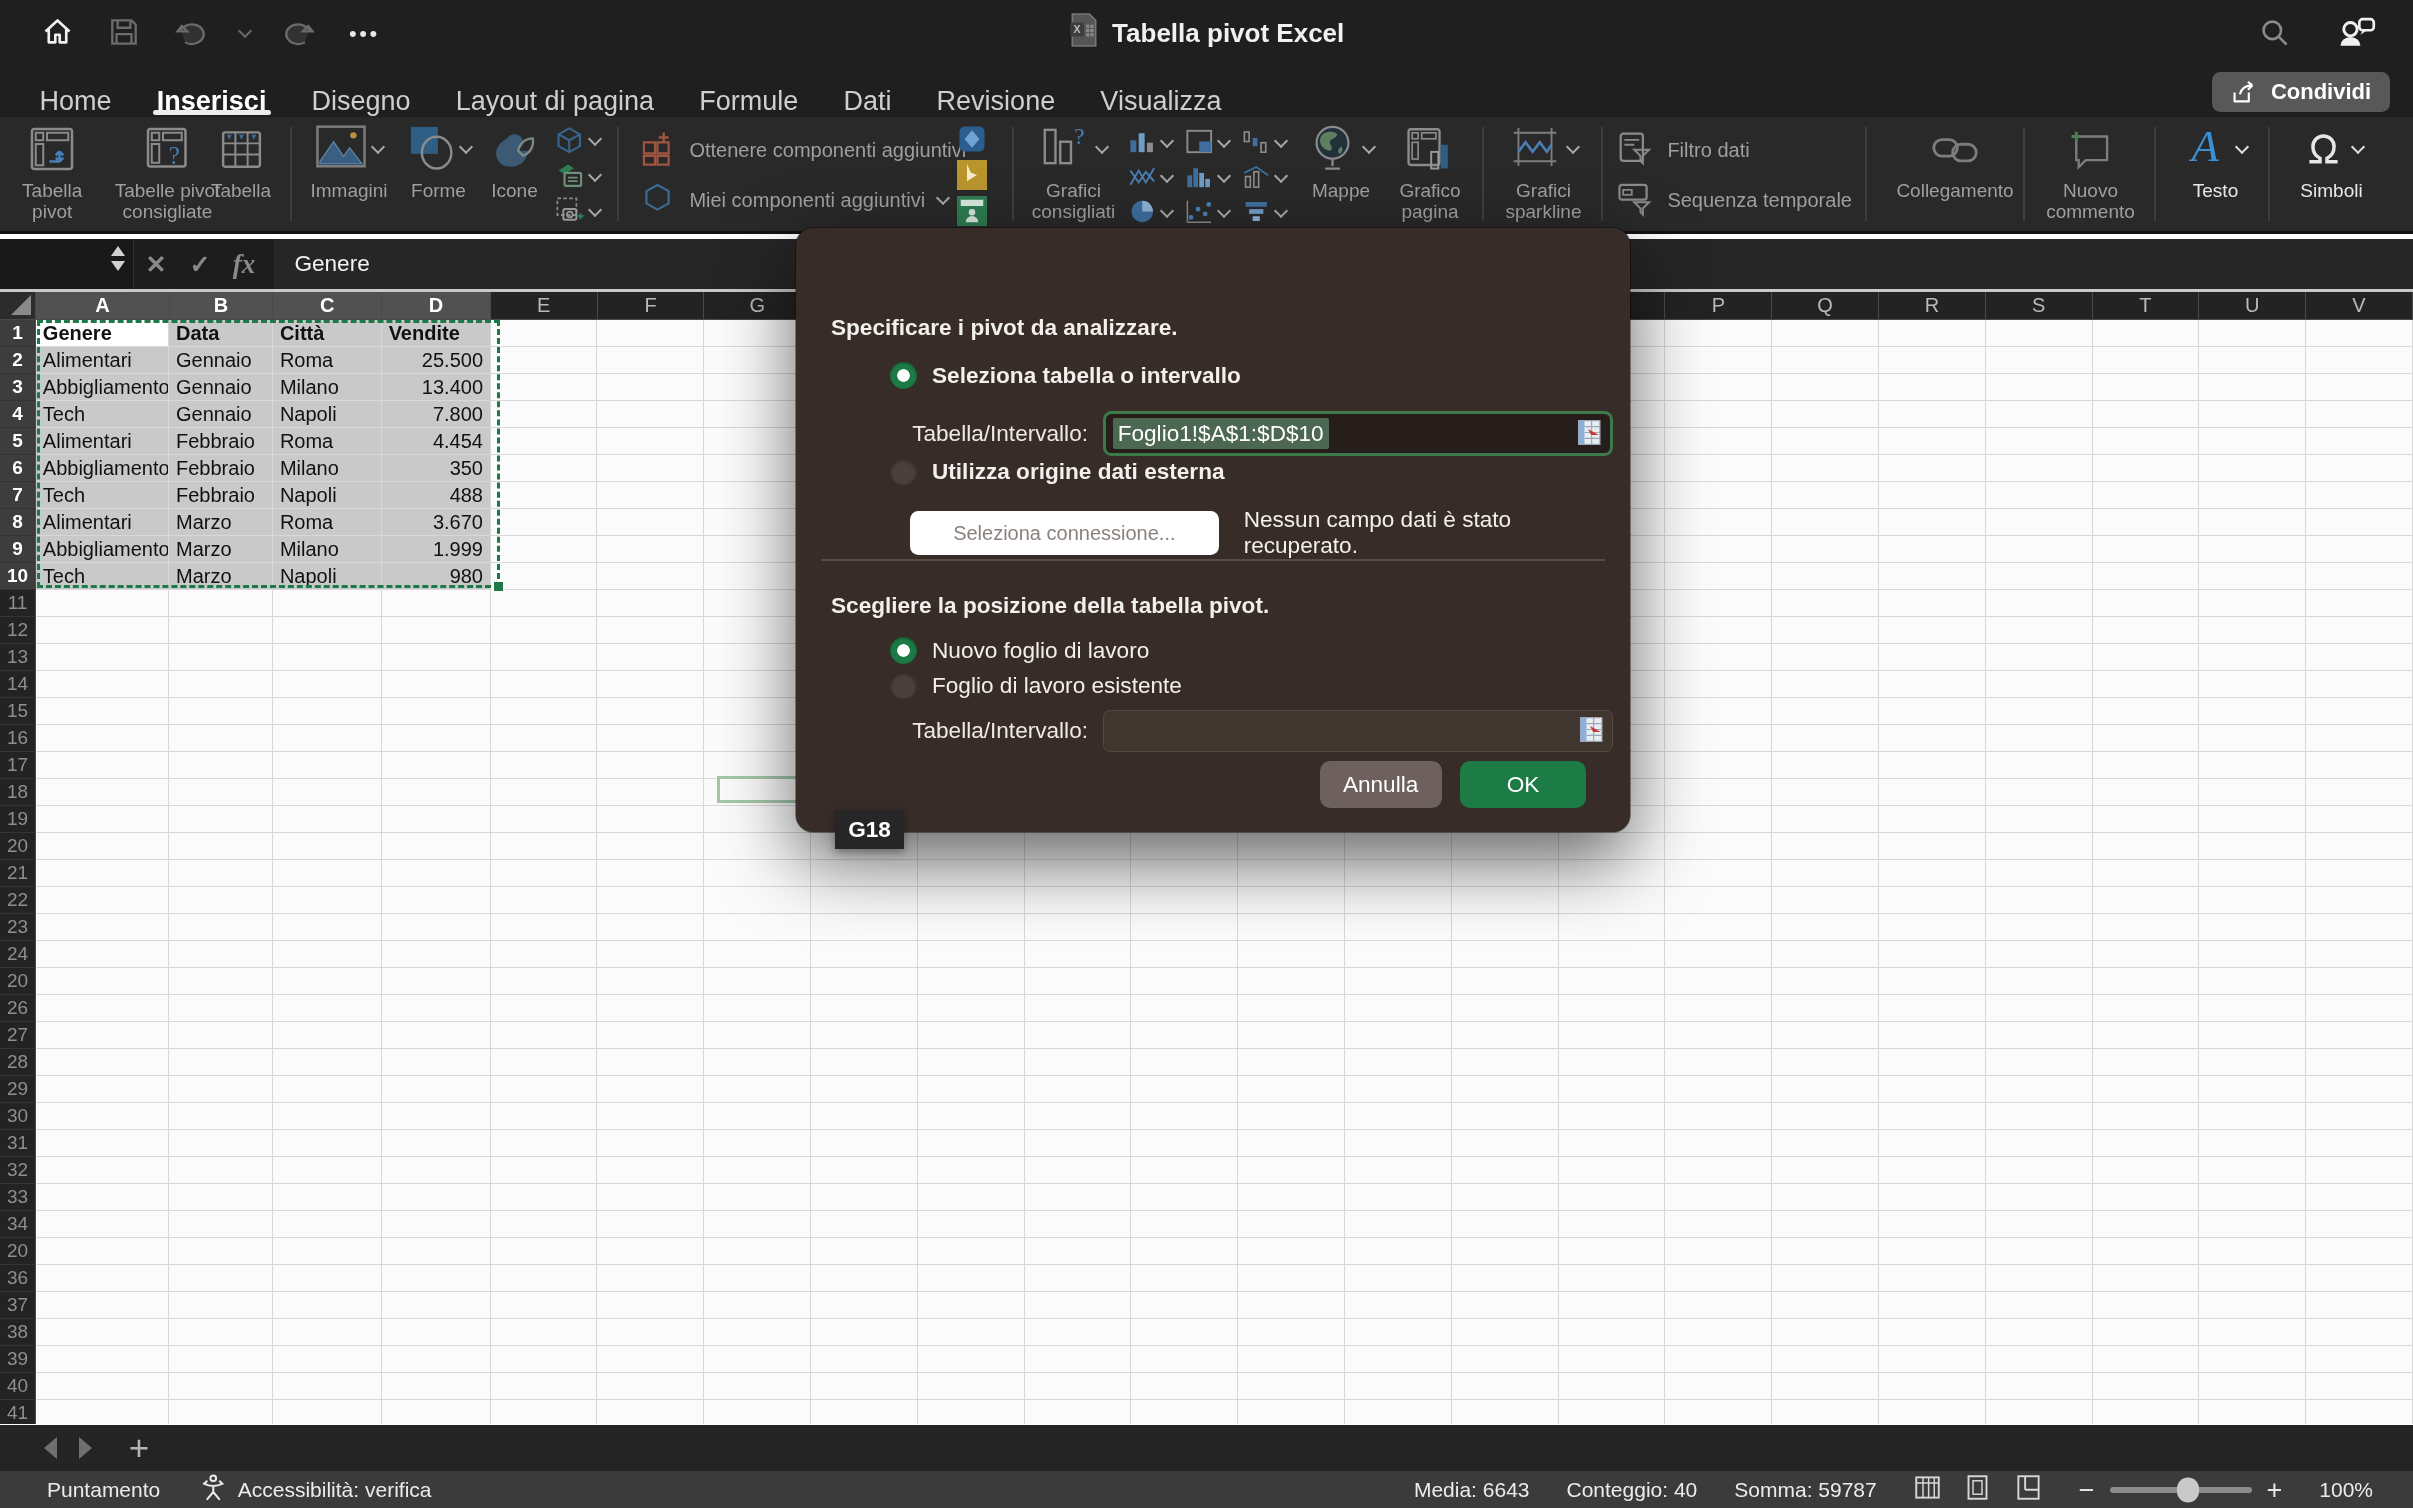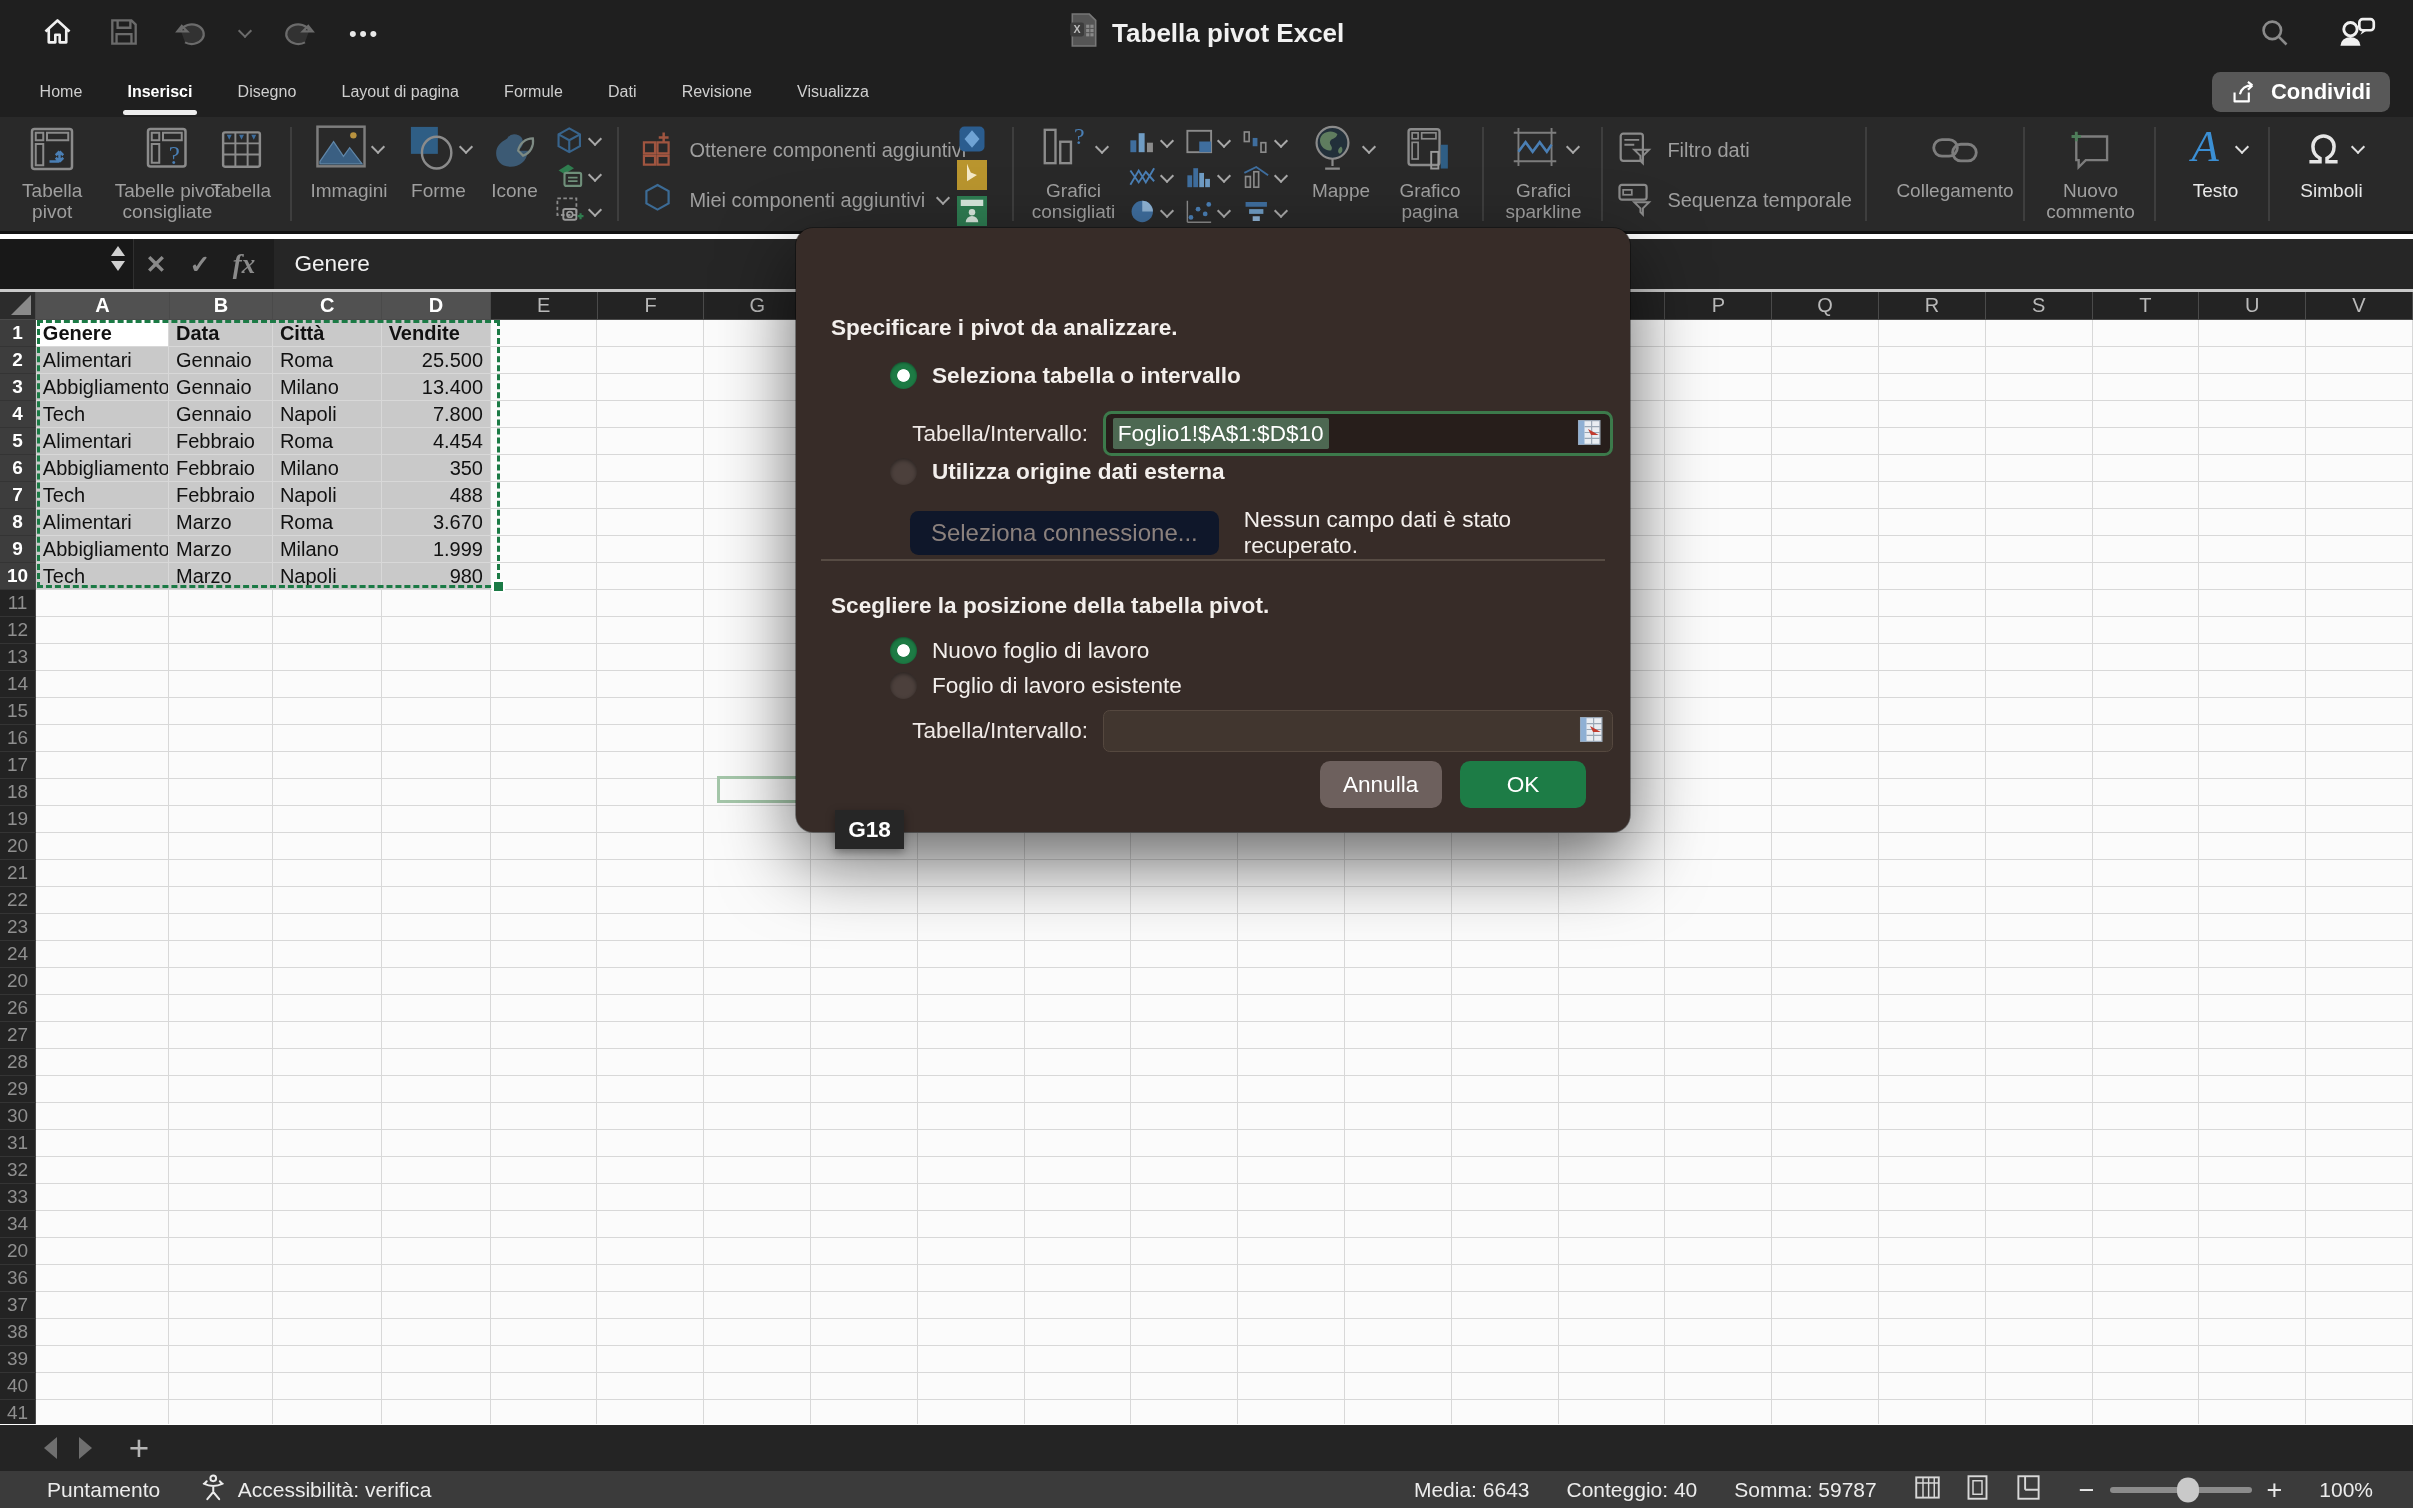--- a/index.html
+++ b/index.html
@@ -9,21 +9,21 @@
   
   .titlebar{position:absolute;top:0;left:0;width:2413px;height:67px;background:#1f1f1f;z-index:10}
   .tb-left{position:absolute;left:40px;top:0;height:67px;display:flex;align-items:center;gap:32px}
   .tb-title{position:absolute;left:0;width:2413px;top:0;height:67px;display:flex;align-items:center;justify-content:center;gap:13.4px;pointer-events:none}
   .tb-title span{font-size:26px;font-weight:700;color:#f1f1f1}
   .tb-right{position:absolute;right:37px;top:0;height:67px;display:flex;align-items:center;gap:44px}
 
   
   .tabsrow{position:absolute;top:67px;left:0;width:2413px;height:50px;background:#1f1f1f;z-index:10}
   .tabs{position:absolute;left:17px;top:0;height:50px;display:flex;align-items:center}
-  .rtab{position:relative;height:50px;display:flex;align-items:center;padding:0 22.6px;font-size:16px;color:#cfcfcf;cursor:default}
+  .rtab{position:relative;height:50px;display:flex;align-items:flex-end;padding:0 22.6px;font-size:27px;color:#cfcfcf;cursor:default}
   .rtab.active{color:#ffffff;font-weight:700}
   .rtab.active::after{content:"";position:absolute;left:18.4px;right:18.4px;bottom:1.7px;height:5px;border-radius:2.5px;background:#ededed}
   .sharebtn{position:absolute;right:23.5px;top:5px;height:40px;background:#585858;border-radius:8.4px;display:flex;align-items:center;gap:11.7px;padding:0 18.4px;color:#fff;font-size:22px;font-weight:700}
 
   
   .ribbon{position:absolute;top:117px;left:0;width:2413px;height:117px;background:#292929;border-bottom:3.4px solid #121212;z-index:10}
   .rbig{position:absolute;top:5px;display:flex;flex-direction:column;align-items:center;gap:4.2px;color:#9f9f9f;font-size:19px;line-height:1.12;text-align:center}
   .rbig .ic{height:54px;display:flex;align-items:center;justify-content:center;gap:6.7px}
   .rdiv{position:absolute;top:10px;height:94px;width:1.7px;background:#3e3e3e}
   .rrow{position:absolute;display:flex;align-items:center;gap:13.4px;color:#9f9f9f;font-size:20px;height:47px}
@@ -75,21 +75,21 @@
   .radio{width:27px;height:27px;border-radius:50%;flex:none}
   .radio.on{background:radial-gradient(circle at 50% 50%, #ffffff 0 5.9px, #1d7a44 6.7px);box-shadow:inset 0 0.8px 2.5px rgba(0,0,0,.4)}
   .radio.off{background:#4c403c;box-shadow:inset 0 1.7px 4.2px rgba(0,0,0,.45)}
   .dlbl{color:#f3efec;font-size:22.6px}
   .dlbl.b{font-weight:700}
   .fieldlbl{width:198px;text-align:right;color:#efe9e6;font-size:22.6px;flex:none}
   .rangeinput{position:relative;width:510px;height:45px;background:#271e1b;border:3.4px solid #3c7a4b;border-radius:8.4px;display:flex;align-items:center;padding:0 42px 0 6.7px}
   .rangeinput .selected{background:#4d6852;color:#fff;font-size:22.6px;padding:2.5px 5px;border-radius:1.7px}
   .rangeinput2{position:relative;width:510px;height:42px;background:#41362f;border:1.7px solid #55483f;border-radius:6.7px;display:flex;align-items:center;padding:0 42px 0 8.4px}
   .rpick{position:absolute;right:6.7px;top:50%;transform:translateY(-50%)}
-  .disbtn{width:310px;height:44px;background:#0f172a;border-radius:8.4px;color:#8b817d;font-size:24px;display:flex;align-items:center;justify-content:center}
+  .disbtn{width:310px;height:44px;background:#ffffff;border-radius:8.4px;color:#8b817d;font-size:20px;display:flex;align-items:center;justify-content:center}
   .ddiv{position:absolute;left:25px;right:25px;height:1.7px;background:#574c44}
   .dbtns{position:absolute;right:44px;top:533px;display:flex;gap:18.4px}
   .btn{height:47px;border-radius:10px;display:flex;align-items:center;justify-content:center;font-size:22.6px;color:#fff}
   .btn.cancel{width:122px;background:#6d605d}
   .btn.ok{width:126px;background:#1d7c46;font-weight:400}
 
   
   .sheetbar{position:absolute;top:1425px;left:0;width:2413px;height:46px;background:#242424;z-index:10;display:flex;align-items:center}
   .sb-arrows{display:flex;gap:22px;margin-left:44px;color:#6f6f6f}
   .sb-arrows i{width:0;height:0;border-top:11px solid transparent;border-bottom:11px solid transparent;display:block}

